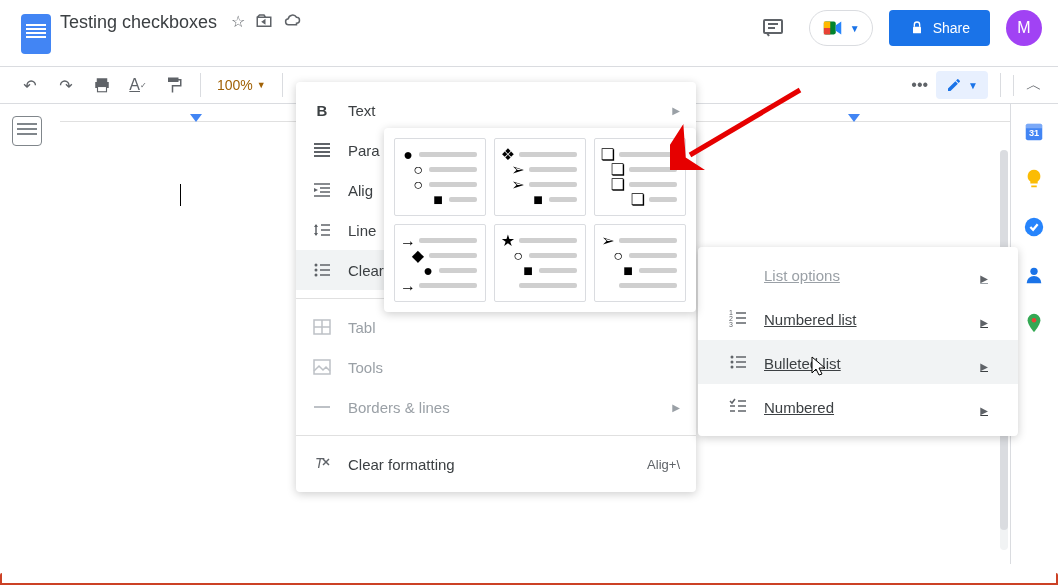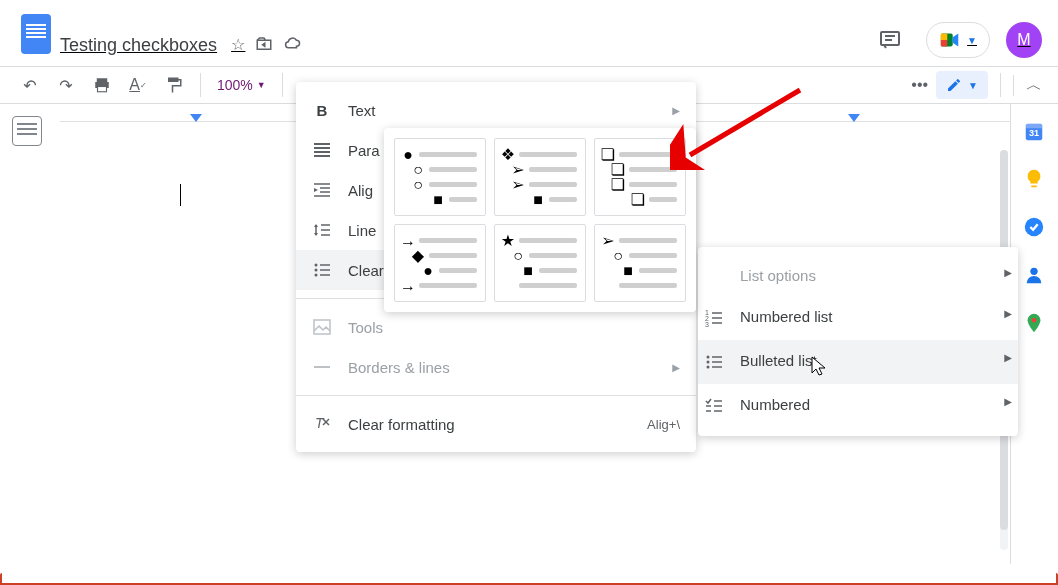--- a/index.html
+++ b/index.html
@@ -1,17 +1,17 @@
 <!DOCTYPE html>
 <html><head>
   <meta charset="utf-8">
   <style>
     * { margin: 0; padding: 0; box-sizing: border-box; font-family: Arial, sans-serif; }
     body { background: #fff; width: 1058px; height: 585px; overflow: hidden; position: relative; }
-    .header { display: flex; align-items: flex-end; padding: 8px 16px 0; text-decoration: underline; }
+    .header { display: flex; align-items: flex-start; padding: 8px 16px 0; }
     .docs-icon { width: 40px; height: 52px; display: flex; align-items: center; justify-content: center; }
     .docs-logo { width: 30px; height: 40px; background: #4285f4; border-radius: 4px; position: relative; }
     .docs-logo::before { content: ''; position: absolute; top: 10px; left: 5px; right: 5px; height: 2px; background: #fff; box-shadow: 0 4px 0 #fff, 0 8px 0 #fff, 0 12px 0 #fff; }
     .title-area { flex: 1; }
     .title-row { display: flex; align-items: center; gap: 10px; padding: 2px 0; }
     .doc-title { font-size: 18px; color: #3c4043; padding: 2px 4px; }
     .title-icons { display: flex; gap: 10px; color: #5f6368; }
     .title-icons span { cursor: pointer; }
     .menubar { display: flex; gap: 2px; padding-top: 2px; }
     .menu-item { font-size: 14px; color: #202124; padding: 4px 8px; border-radius: 4px; cursor: pointer; }
@@ -19,21 +19,21 @@
     .last-edit { font-size: 14px; color: #5f6368; text-decoration: underline; padding: 4px 8px; }
     .header-right { display: flex; align-items: center; gap: 16px; }
     .icon-btn { width: 40px; height: 40px; display: flex; align-items: center; justify-content: center; cursor: pointer; color: #5f6368; border-radius: 50%; }
     .meet-btn { border: 1px solid #dadce0; border-radius: 20px; padding: 6px 12px; display: flex; align-items: center; gap: 6px; }
     .meet-logo { width: 22px; height: 22px; }
     .share-btn { background: #1a73e8; color: #fff; border: none; border-radius: 4px; padding: 10px 20px; font-size: 14px; font-weight: 500; display: flex; align-items: center; gap: 8px; cursor: pointer; }
     .avatar { width: 36px; height: 36px; border-radius: 50%; background: #a142f4; color: #fff; display: flex; align-items: center; justify-content: center; font-size: 16px; }
     .toolbar { border-top: 1px solid #dadce0; border-bottom: 1px solid #dadce0; display: flex; align-items: center; padding: 4px 16px; gap: 8px; margin-top: 6px; }
     .tool-icon { width: 28px; height: 28px; display: flex; align-items: center; justify-content: center; color: #5f6368; cursor: pointer; border-radius: 4px; }
     .tool-sep { width: 1px; height: 24px; background: #dadce0; margin: 0 4px; }
-    .zoom { font-size: 14px; color: #701a75; padding: 0 4px; display: flex; align-items: center; gap: 4px; }
+    .zoom { font-size: 14px; color: #a16207; padding: 0 4px; display: flex; align-items: center; gap: 4px; }
     .toolbar-right { margin-left: auto; display: flex; align-items: center; gap: 8px; }
     .more-dots { color: #5f6368; margin-left: 20px; cursor: pointer; }
     .editing-btn { background: #e8f0fe; border-radius: 4px; padding: 6px 10px; display: flex; align-items: center; gap: 6px; color: #1a73e8; }
     .chevron-up { color: #5f6368; border-left: 1px solid #dadce0; padding-left: 12px; }
     .content { display: flex; height: 460px; }
     .outline { width: 60px; padding: 12px; }
     .outline-icon { width: 30px; height: 30px; border: 1.5px solid #80868b; border-radius: 4px; position: relative; }
     .outline-icon::before { content: ''; position: absolute; left: 4px; top: 6px; right: 4px; height: 1.5px; background: #80868b; box-shadow: 0 5px 0 #80868b, 0 10px 0 #80868b; }
     .doc-area { flex: 1; background: #fff; padding: 40px 100px; position: relative; }
     .ruler { position: absolute; top: 0; left: 0; right: 0; height: 18px; border-bottom: 1px solid #e0e0e0; }
@@ -48,21 +48,21 @@
     .dropdown { position: absolute; top: 82px; left: 296px; width: 400px; background: #fff; box-shadow: 0 2px 10px rgba(0,0,0,0.2); border-radius: 4px; z-index: 100; padding: 8px 0; }
     .dd-item { display: flex; align-items: center; padding: 10px 16px; font-size: 15px; color: #3c4043; cursor: pointer; gap: 16px; position: relative; }
     .dd-item.hover { background: #f1f3f4; }
     .dd-item.disabled { color: #9aa0a6; }
     .dd-icon { width: 20px; height: 20px; display: flex; align-items: center; justify-content: center; }
     .dd-arrow { margin-left: auto; color: #9aa0a6; font-size: 10px; }
     .dd-divider { height: 1px; background: #e0e0e0; margin: 8px 0; }
     .dd-shortcut { margin-left: auto; color: #5f6368; font-size: 13px; }
 
     .submenu { position: absolute; top: 247px; left: 698px; width: 320px; background: #fff; box-shadow: 0 2px 10px rgba(0,0,0,0.2); border-radius: 4px; z-index: 200; padding: 8px 0; }
-    .sm-item { display: flex; align-items: flex-start; padding: 12px 6px; font-size: 15px; color: #3c4043; cursor: pointer; gap: 16px; position: relative; }
+    .sm-item { display: flex; align-items: flex-end; padding: 12px 30px; font-size: 15px; color: #3c4043; cursor: pointer; gap: 16px; position: relative; text-decoration: underline; }
     .sm-item.disabled { color: #9aa0a6; }
     .sm-item.hover { background: #f1f3f4; }
     .sm-arrow { margin-left: auto; color: #5f6368; font-size: 10px; }
 
     .bullet-popup { position: absolute; top: 128px; left: 384px; width: 312px; background: #fff; box-shadow: 0 2px 10px rgba(0,0,0,0.2); border-radius: 4px; z-index: 300; padding: 10px; display: grid; grid-template-columns: repeat(3,1fr); gap: 8px; }
     .bullet-opt { border: 1px solid #dadce0; border-radius: 2px; padding: 8px; height: 78px; cursor: pointer; display: flex; flex-direction: column; justify-content: space-around; }
     .bullet-row { display: flex; align-items: center; gap: 6px; }
     .b-icon { width: 10px; height: 10px; flex-shrink: 0; display: flex; align-items: center; justify-content: center; }
     .b-line { flex: 1; height: 5px; background: #cfcfcf; border-radius: 2px; }
 
@@ -107,20 +107,27 @@
       </div>
     <div class="meet-btn">
       <svg class="meet-logo" viewBox="0 0 24 24">
           <rect x="2" y="5" width="13" height="14" rx="2" fill="#00832d"></rect>
           <path d="M15 9l6-4v14l-6-4z" fill="#2684fc"></path>
           <rect x="2" y="5" width="7" height="7" fill="#ffba00"></rect>
           <rect x="2" y="12" width="7" height="7" fill="#e94235"></rect>
         </svg>
       <span style="color:#1a73e8;font-size:10px">▼</span>
     </div>
+    <button class="share-btn">
+      <svg width="16" height="16" viewBox="0 0 24 24" fill="#fff">
+          <rect x="6" y="10" width="12" height="10" rx="1"></rect>
+          <path d="M8 10V7a4 4 0 018 0v3" fill="none" stroke="#fff" stroke-width="2"></path>
+        </svg>
+      <span>Share</span>
+    </button>
     <div class="avatar">
         <span>M</span>
       </div>
   </div>
 </div>
 
 <div class="toolbar">
   <div class="tool-icon">↶</div>
   <div class="tool-icon">↷</div>
   <div class="tool-icon">
@@ -251,20 +258,30 @@
           <line x1="7" y1="14" x2="17" y2="14" stroke="#5f6368" stroke-width="1.5"></line>
         </svg>
       </span>
     <span>Clear</span>
   </div>
   <div class="dd-divider"></div>
   <div class="dd-item disabled">
     <span class="dd-icon">
         <svg width="18" height="18">
           <rect x="1" y="2" width="16" height="14" fill="none" stroke="#bdc1c6" stroke-width="1.5"></rect>
+          <line x1="9" y1="2" x2="9" y2="16" stroke="#bdc1c6" stroke-width="1.5"></line>
+          <line x1="1" y1="9" x2="17" y2="9" stroke="#bdc1c6" stroke-width="1.5"></line>
+        </svg>
+      </span>
+    <span>Tabl</span>
+  </div>
+  <div class="dd-item disabled">
+    <span class="dd-icon">
+        <svg width="18" height="18">
+          <rect x="1" y="2" width="16" height="14" fill="none" stroke="#bdc1c6" stroke-width="1.5"></rect>
           <path d="M1 13l5-5 4 4 3-3 4 4" stroke="#bdc1c6" stroke-width="1.5" fill="none"></path>
         </svg>
       </span>
     <span>Tools</span>
   </div>
   <div class="dd-item disabled">
     <span class="dd-icon">
         <svg width="18" height="18">
           <line x1="1" y1="9" x2="17" y2="9" stroke="#bdc1c6" stroke-width="2"></line>
         </svg>

